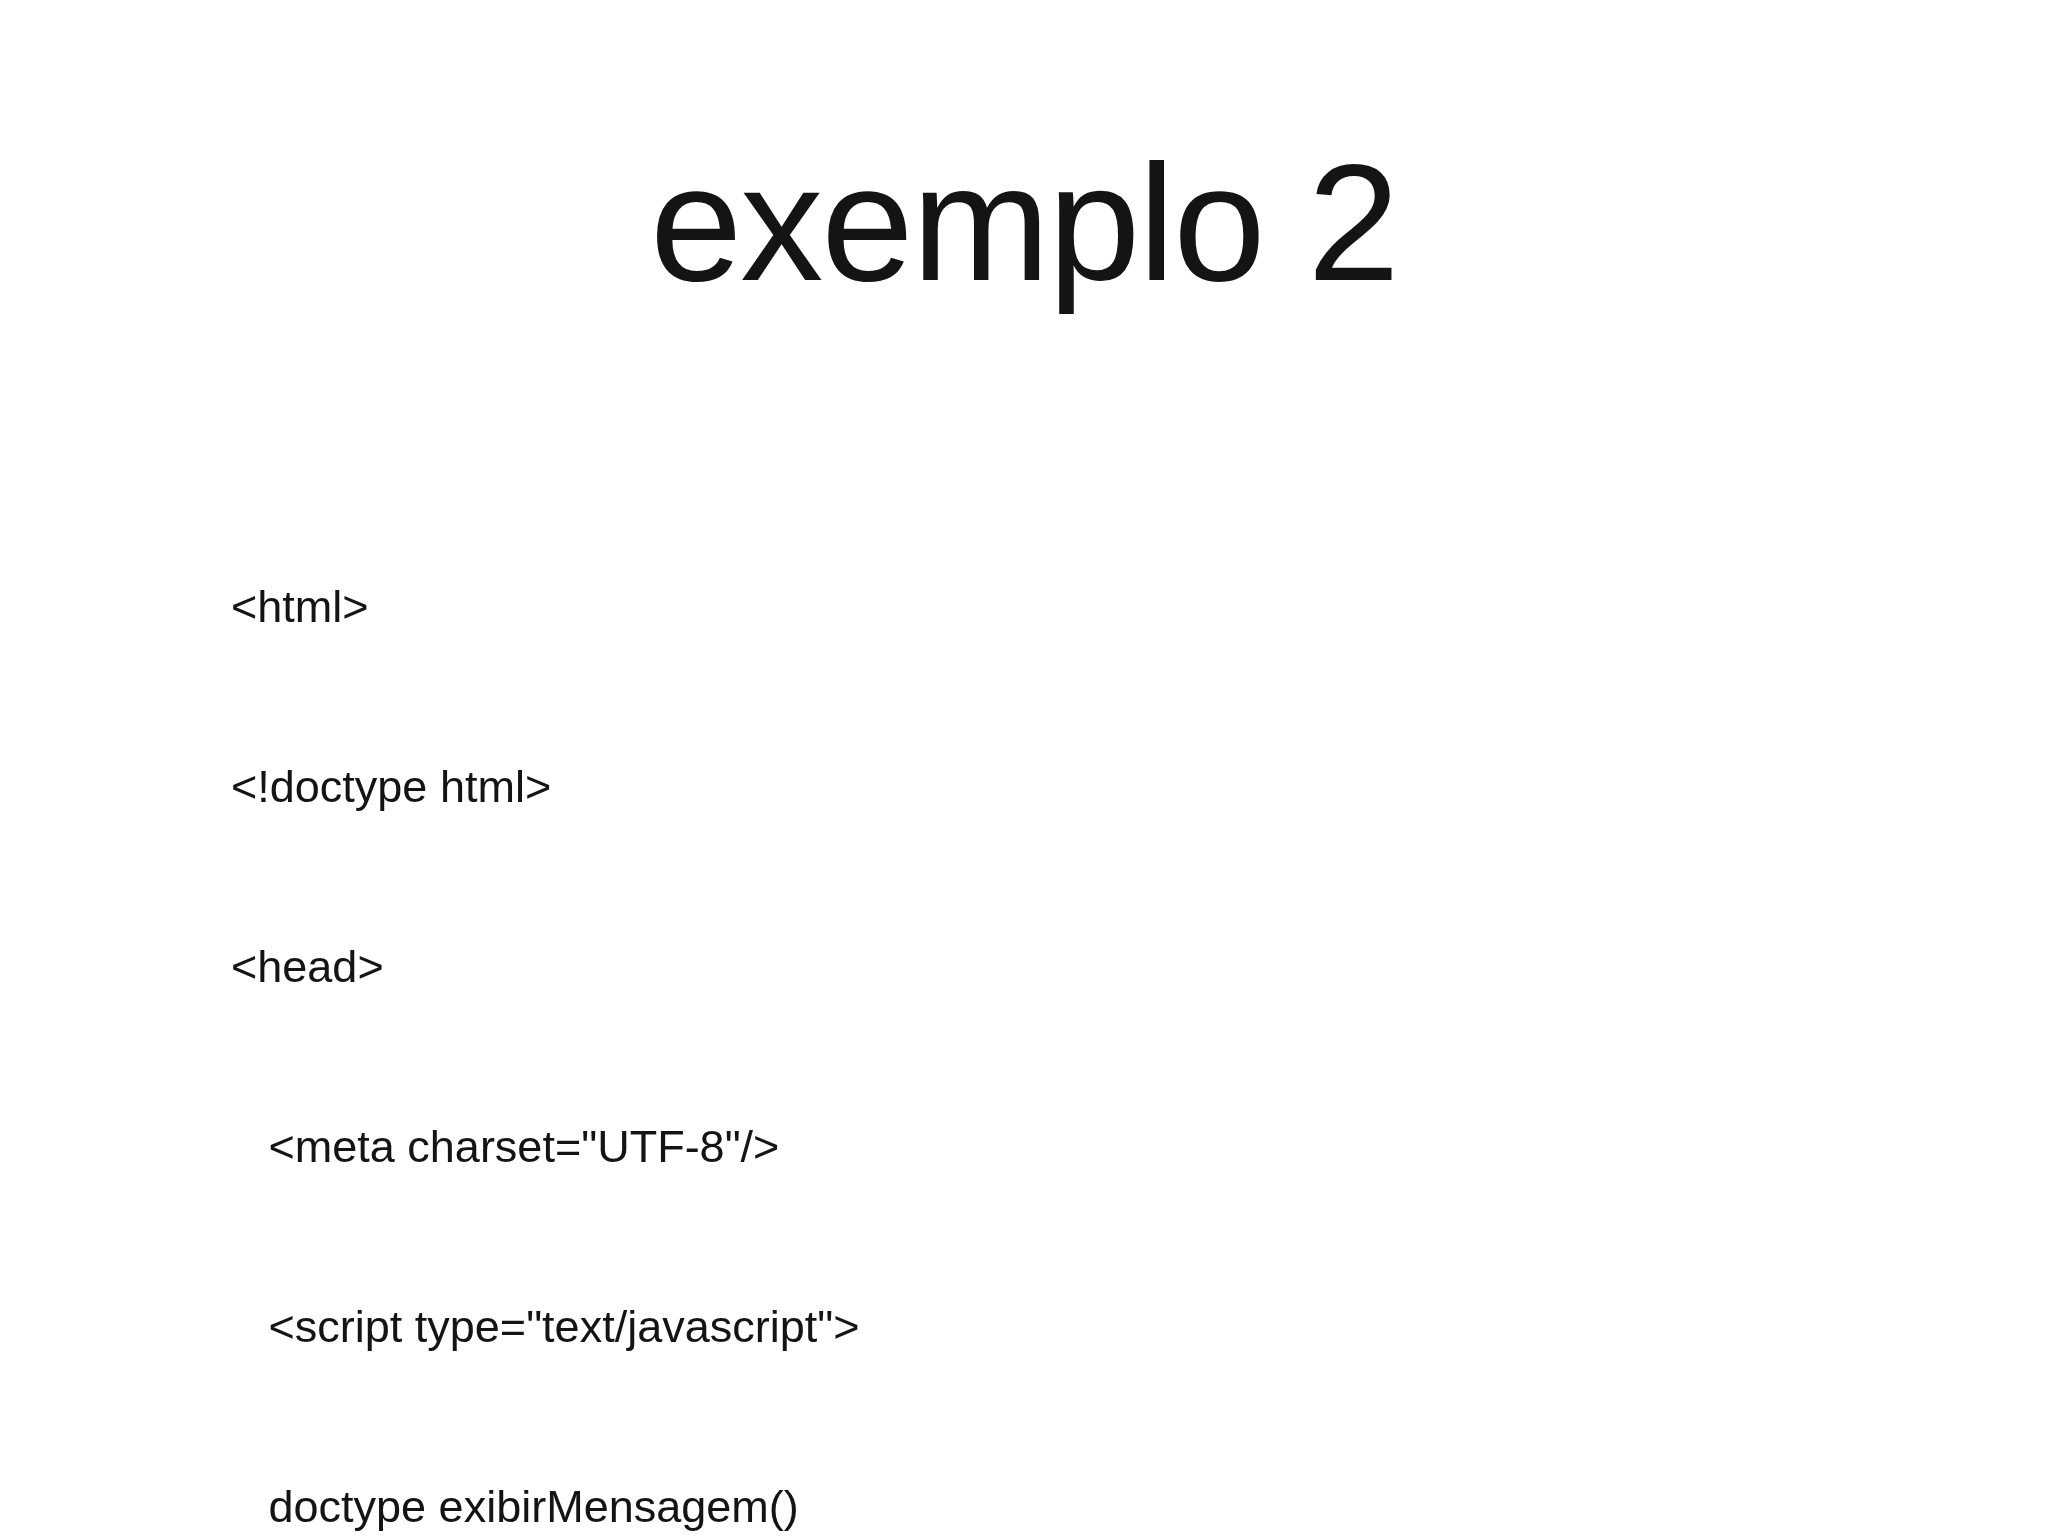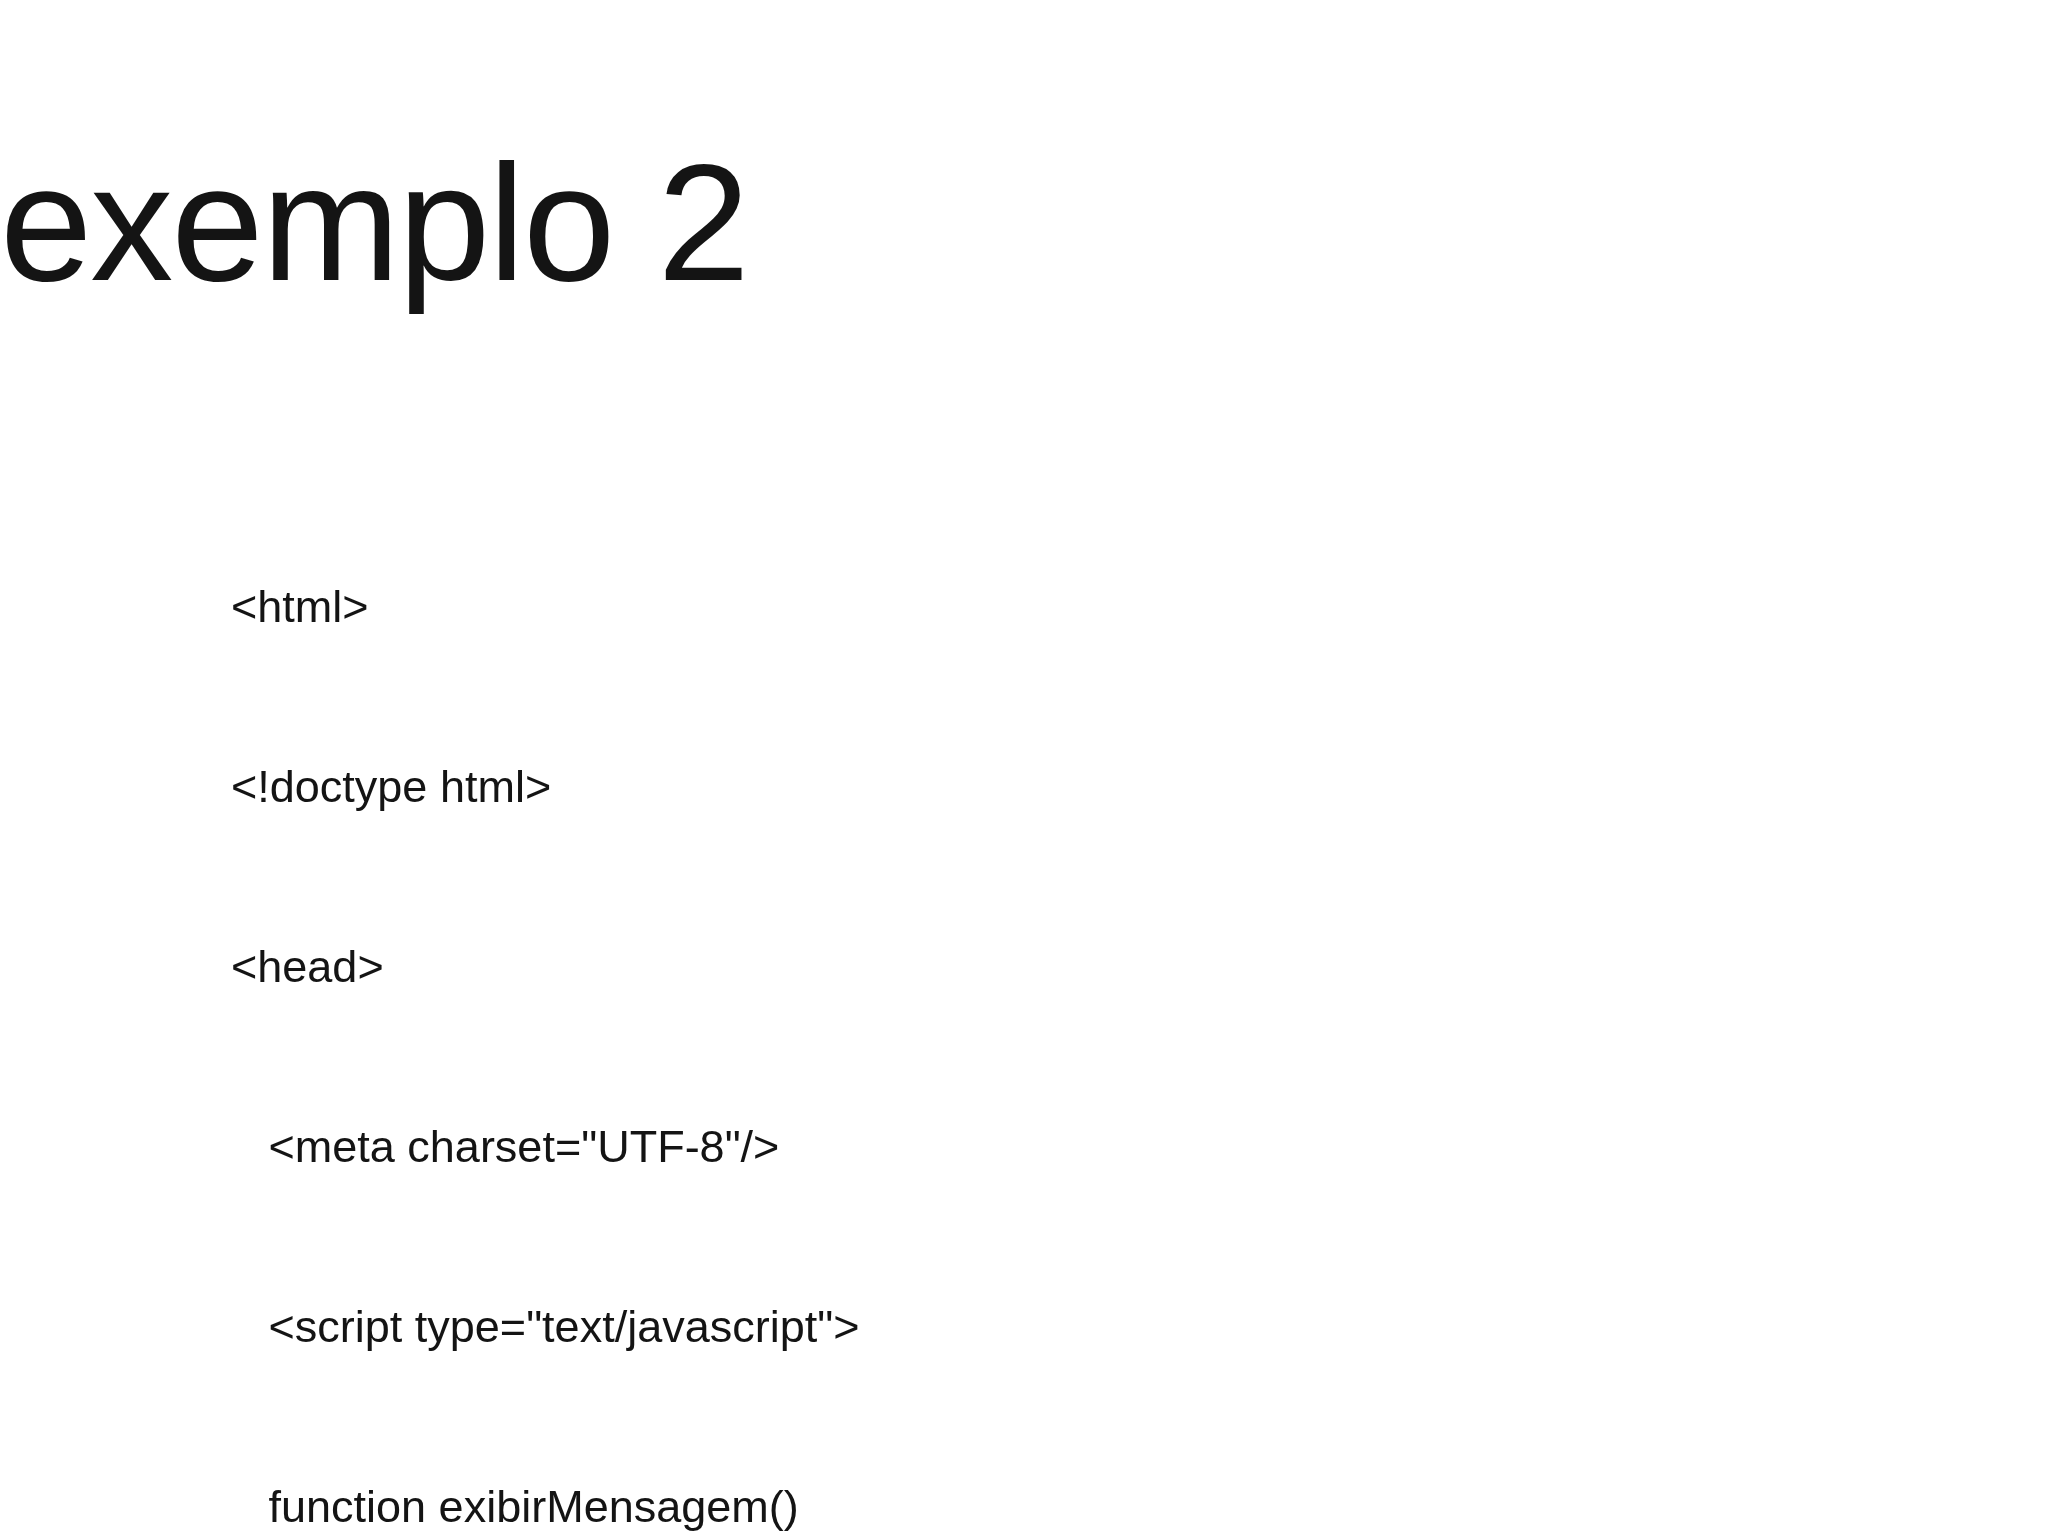--- a/index.html
+++ b/index.html
@@ -17,20 +17,21 @@
   }
   .slide {
     position: absolute;
     inset: 0;
   }
   .title {
     position: absolute;
     top: 128px;
     left: 0;
     width: 2048px;
+    text-align: center;
     font-size: 166px;
     font-weight: 300;
     letter-spacing: -2px;
     line-height: 1.15;
     white-space: nowrap;
   }
   .code {
     position: absolute;
     top: 457px;
     left: 231px;
@@ -50,21 +51,21 @@
 <div class="slide">
 
   <div class="title">exemplo 2</div>
 
   <div class="code">
     <div class="code-line">&lt;html&gt;</div>
     <div class="code-line">&lt;!doctype html&gt;</div>
     <div class="code-line">&lt;head&gt;</div>
     <div class="code-line">   &lt;meta charset="UTF-8"/&gt;</div>
     <div class="code-line">   &lt;script type="text/javascript"&gt;</div>
-    <div class="code-line">   function exibirMensagem()</div>
+    <div class="code-line">   doctype exibirMensagem()</div>
     
     
     
     
     
     
     
     
     
     

